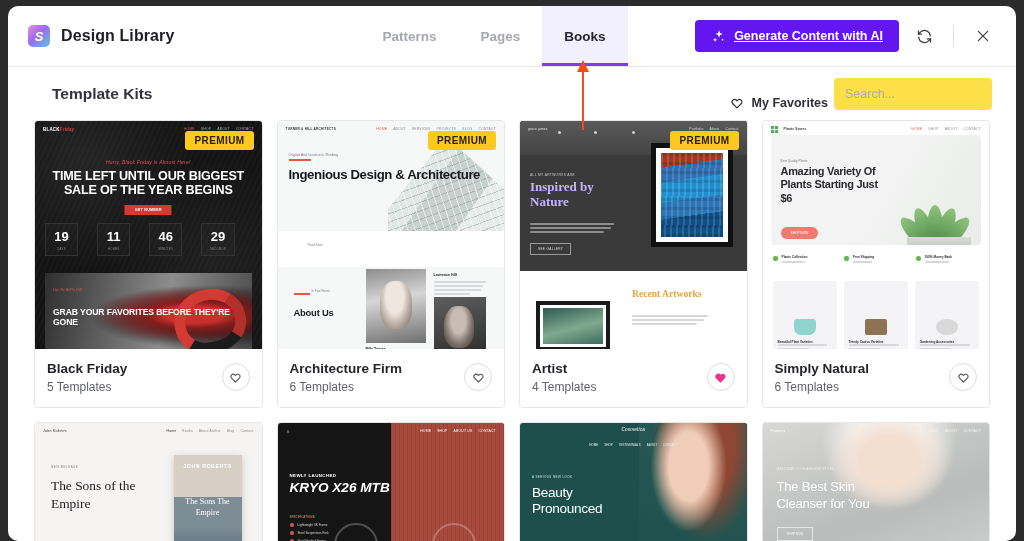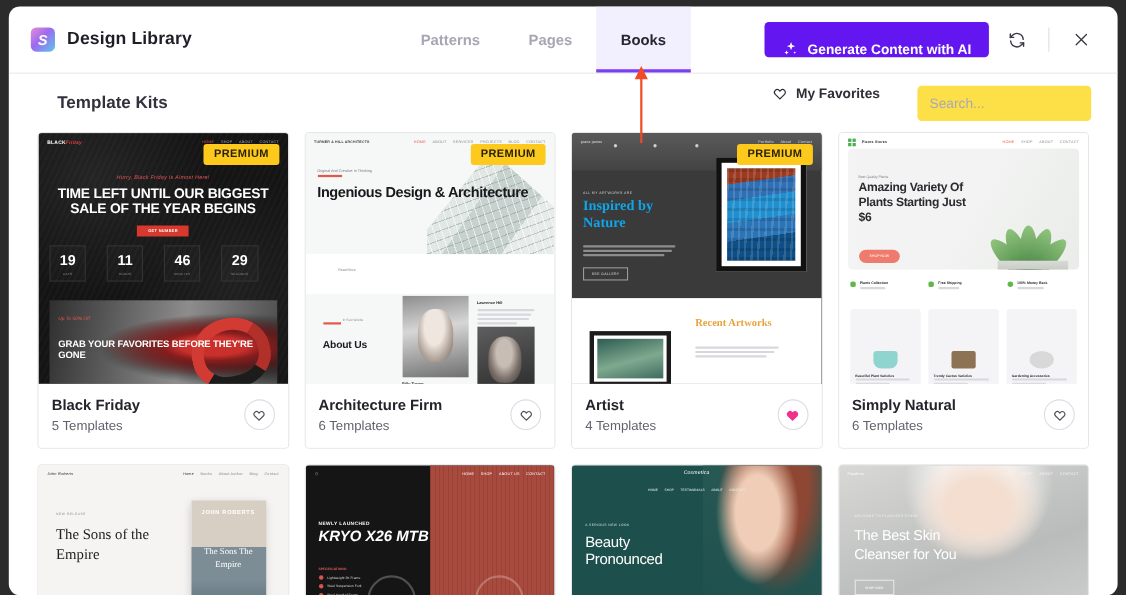--- a/index.html
+++ b/index.html
@@ -48,43 +48,43 @@
   .tab.active {
     color: #26262e; background: #f2efff;
     box-shadow: inset 0 -3px 0 0 #7b3ff2;
   }
 
   .header-right {
     margin-left: auto; display: flex; align-items: center;
     gap: 0; padding-right: 16px;
   }
   .ai-btn {
-    display: flex; align-items: flex-end; gap: 8px;
+    display: flex; align-items: center; gap: 8px;
     background: #6316ef; color: #fff;
     border: none; border-radius: 4px;
     height: 32px; padding: 0 16px;
     font-size: 12.5px; font-weight: 700; font-family: inherit;
-    cursor: pointer; white-space: nowrap;
+    cursor: pointer; white-space: nowrap; text-decoration: underline;
   }
   .sparkle { width: 15px; height: 15px; display: block; }
   .icon-btn {
     width: 34px; height: 34px; margin-left: 8px;
     display: flex; align-items: center; justify-content: center;
     cursor: pointer; color: #3a3a44; background: none; border: none;
   }
   .divider-v { width: 1px; height: 22px; background: #dedee4; margin: 0 4px 0 12px; }
 
   
   .subheader {
     flex: 0 0 53px; height: 53px;
     display: flex; align-items: center;
     padding: 0 24px 0 44px;
   }
   .page-title { font-size: 15.5px; font-weight: 700; color: #32323c; }
-  .sub-right { margin-left: auto; display: flex; align-items: flex-start; gap: 34px; }
+  .sub-right { margin-left: auto; display: flex; align-items: flex-end; gap: 6px; }
   .fav-link {
     display: flex; align-items: center; gap: 8px;
     font-size: 12.5px; font-weight: 700; color: #2e2e38;
     cursor: pointer; background: none; border: none; font-family: inherit;
   }
   .search-box {
     width: 158px; height: 32px; background: #fde047;
     border-radius: 4px; display: flex; align-items: center;
     padding: 0 11px; gap: 6px;
   }
@@ -252,21 +252,21 @@
       linear-gradient(180deg,#4a4a4a 0 14%, #3a3a3a 14% 72%, #2e2e2e 100%);
   }
   .at-gal::before{
     content:""; position:absolute; left:0; right:0; top:0; height:34px;
     background:linear-gradient(180deg,#5a5a5a,#434343);
   }
   .at-lamp{ position:absolute; top:10px; width:3px; height:3px; border-radius:50%; background:#cfcfcf; }
   .at-kick{ position:absolute; left:10px; top:52px; font-size:3.2px; color:#cfcfcf; letter-spacing:.4px; }
   .at-head{
     position:absolute; left:10px; top:58px; width:92px;
-    font-size:13px; font-weight:700; color:#0ea5e9; line-height:1.18;
+    font-size:13px; font-weight:700; color:#c4b5fd; line-height:1.18;
     font-family:"Liberation Serif", serif;
   }
   .at-body{ position:absolute; left:10px; top:102px; width:84px; }
   .at-btn{
     position:absolute; left:10px; top:122px; border:1px solid #9a9a9a;
     color:#ddd; font-size:3.2px; padding:3px 7px; letter-spacing:.3px;
   }
   .at-frame{
     position:absolute; right:14px; top:22px; width:82px; height:104px;
     background:#fff; border:5px solid #111; padding:5px;

